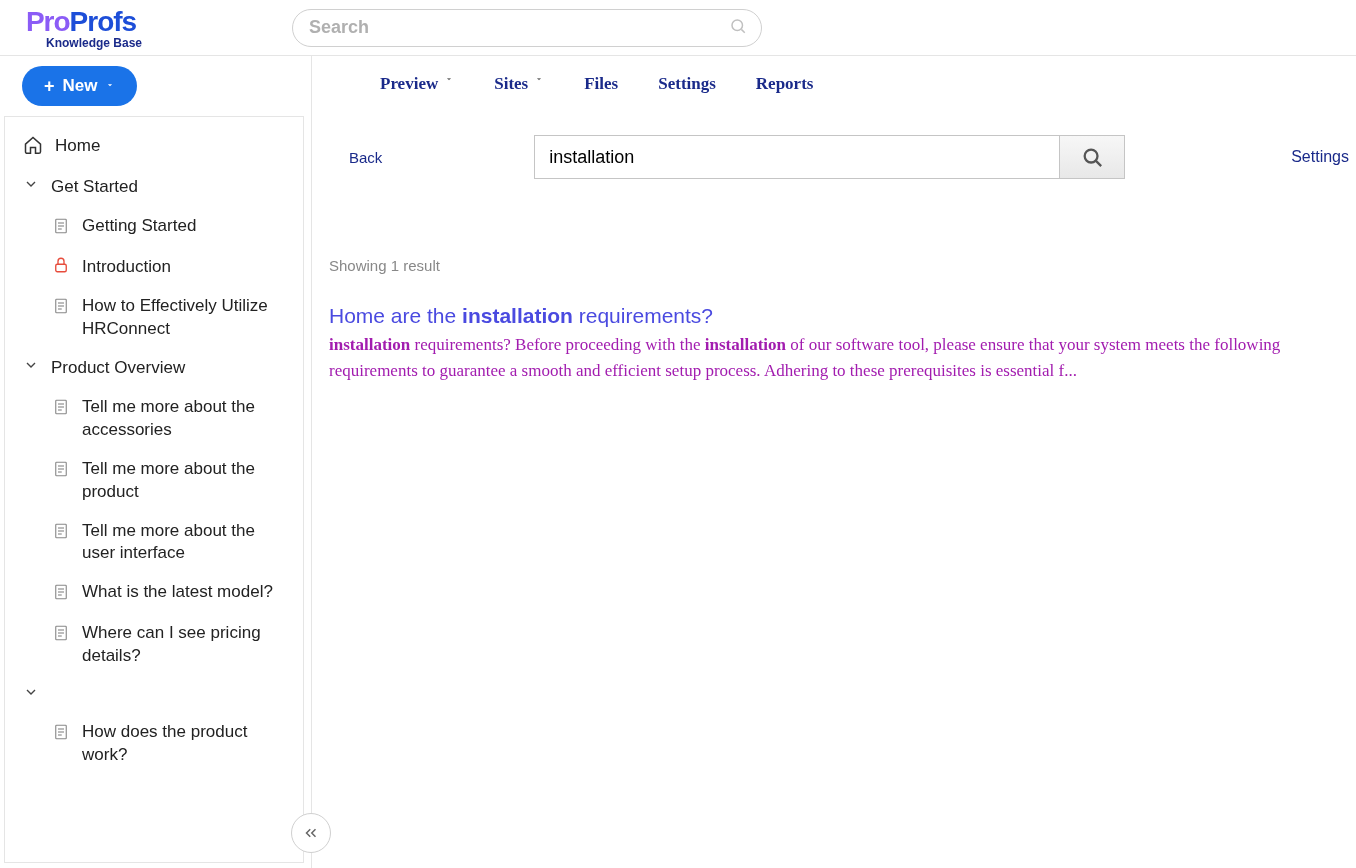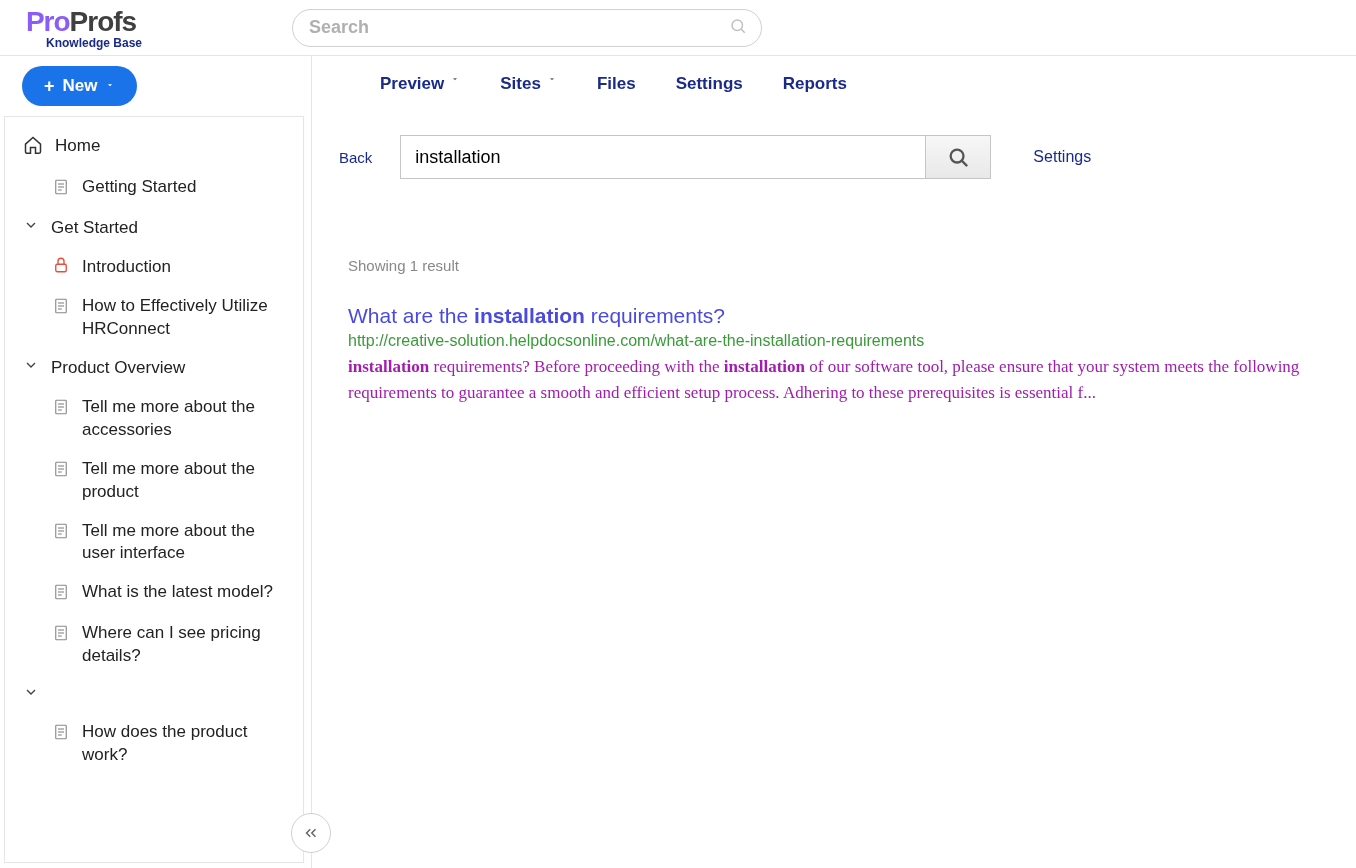--- a/index.html
+++ b/index.html
@@ -2,21 +2,21 @@
 <html><head>
 <meta charset="utf-8">
 <style>
 * { box-sizing: border-box; margin: 0; padding: 0; }
 body { font-family: Arial, Helvetica, sans-serif; font-size: 14px; color: #222; background: #fff; width: 1356px; height: 868px; overflow: hidden; }
 
 .topbar { height: 56px; border-bottom: 1px solid #e5e5e5; display: flex; align-items: center; padding: 0 20px; }
 .logo-block { display: flex; flex-direction: column; align-items: center; margin-right: 150px; }
 .logo-text { font-size: 28px; font-weight: 800; letter-spacing: -1px; }
 .logo-pro { color: #8b5cf6; }
-.logo-profs { color: #404040; }
+.logo-profs { color: #1d4ed8; }
 .logo-sub { font-size: 12px; font-weight: 700; color: #1a2a8a; margin-top: -2px; padding-left: 26px; }
 .top-search { width: 470px; height: 38px; border: 1px solid #d0d0d0; border-radius: 999px; padding: 0 40px 0 16px; font-size: 15px; color: #999; position: relative; display: flex; align-items: center; }
 .top-search input { border: none; outline: none; width: 100%; font-size: 18px; }
 .top-search input::placeholder { color: #b0b0b0; font-weight: 600; }
 .top-search .icon-search { position: absolute; right: 14px; color: #c0c0c0; }
 
 .main-wrap { display: flex; height: calc(100% - 56px); }
 
 .sidebar-col { width: 312px; border-right: 1px solid #e5e5e5; padding-top: 10px; position: relative; }
 .new-btn { margin: 0 0 10px 22px; background: #1a73e8; color: #fff; border-radius: 999px; height: 40px; padding: 0 22px; font-size: 17px; font-weight: 700; display: flex; align-items: center; gap: 8px; cursor: pointer; width: fit-content; }
@@ -35,31 +35,31 @@
 .tree-item.section { font-weight: 400; }
 .chevron-icon { display: inline-block; }
 .doc-icon { flex-shrink: 0; margin-top: 2px; }
 .lock-icon { flex-shrink: 0; }
 .home-icon { flex-shrink: 0; }
 
 .collapse-btn { position: absolute; right: -20px; bottom: 15px; width: 40px; height: 40px; border-radius: 50%; border: 1px solid #d0d0d0; background: #fff; display: flex; align-items: center; justify-content: center; color: #555; font-size: 18px; letter-spacing: -4px; cursor: pointer; }
 
 .content-col { flex: 1; padding: 0; }
 .tabnav { height: 56px; display: flex; align-items: center; padding-left: 68px; gap: 40px; }
-.tabnav-item { color: #1a2a8a; font-size: 17px; font-weight: 600; cursor: pointer; display: flex; align-items: flex-start; gap: 6px; }
+.tabnav-item { color: #1a2a8a; font-size: 17px; font-weight: 600; cursor: pointer; display: flex; align-items: flex-start; gap: 6px; font-family: Liberation Serif, serif; }
 .tabnav-item .chev { font-size: 11px; color: #666; }
 
-.search-row { display: flex; align-items: center; padding: 25px 0 8px 0; gap: 28px; margin-left: 335px; position: absolute; left: 4px; top: 110px; width: 1000px;}
+.search-row { display: flex; align-items: center; padding: 25px 0 8px 0; gap: 28px; margin-left: 335px; position: absolute; left: 14px; top: 110px; width: 1000px; justify-content: space-between;}
 .back-link { color: #1a2a8a; font-size: 15px; cursor: pointer; }
 .search-box { display: flex; height: 44px; }
 .search-box input { width: 525px; border: 1px solid #c5c5c5; border-right: none; padding: 0 14px; font-size: 18px; outline: none; }
 .search-btn { width: 66px; border: 1px solid #c5c5c5; background: linear-gradient(#f7f7f7,#e8e8e8); display: flex; align-items: center; justify-content: center; cursor: pointer; }
 .advanced-link { color: #1a2a8a; font-size: 16px; cursor: pointer; margin-left: 14px; }
 
-.results { margin-left: 36px; margin-top: 145px; max-width: 960px; }
+.results { margin-left: 17px; margin-top: 145px; max-width: 960px; }
 .results-count { color: #888; font-size: 15px; margin-bottom: 30px; }
 .result-title { font-size: 21px; margin-bottom: 4px; }
 .result-title a { color: #4a4ae0; text-decoration: none; }
 .result-title .hl { font-weight: 700; }
 .result-url { color: #3a9a3a; font-size: 16px; margin-bottom: 4px; word-break: break-all; }
 .result-snippet { font-size: 17px; color: #a21caf; line-height: 1.5; font-family: Liberation Serif, serif; }
 .result-snippet .hl { font-weight: 700; }
 </style>
 </head>
 <body>
@@ -94,34 +94,34 @@
           </svg>
       </span>
     </div>
     <div class="tree" id="tree">
         <div class="tree-item">
           <span class="home-icon"><svg width="20" height="20" viewBox="0 0 24 24" fill="none" stroke="#333" stroke-width="1.8">
               <path d="M3 11l9-8 9 8v9a2 2 0 01-2 2h-4v-7h-6v7H5a2 2 0 01-2-2z"></path>
             </svg></span>
           <span class="label">Home</span>
         </div>
-        <div class="tree-item level-1">
-          <span class="doc-icon"><svg width="18" height="18" viewBox="0 0 24 24" fill="none" stroke="#888" stroke-width="1.5">
-              <rect x="5" y="3" width="14" height="18" rx="1"></rect>
-              <line x1="8" y1="8" x2="16" y2="8"></line>
-              <line x1="8" y1="12" x2="16" y2="12"></line>
-              <line x1="8" y1="16" x2="13" y2="16"></line>
-            </svg></span>
-          <span class="label">Getting Started</span>
-        </div>
         <div class="tree-item section">
           <span class="chevron-icon"><svg width="16" height="16" viewBox="0 0 24 24" fill="none" stroke="#444" stroke-width="2">
               <polyline points="6 9 12 15 18 9"></polyline>
             </svg></span>
           <span class="label">Get Started</span>
+        </div>
+        <div class="tree-item level-1">
+          <span class="doc-icon"><svg width="18" height="18" viewBox="0 0 24 24" fill="none" stroke="#888" stroke-width="1.5">
+              <rect x="5" y="3" width="14" height="18" rx="1"></rect>
+              <line x1="8" y1="8" x2="16" y2="8"></line>
+              <line x1="8" y1="12" x2="16" y2="12"></line>
+              <line x1="8" y1="16" x2="13" y2="16"></line>
+            </svg></span>
+          <span class="label">Getting Started</span>
         </div>
         <div class="tree-item level-1">
           <span class="lock-icon"><svg width="18" height="18" viewBox="0 0 24 24" fill="none" stroke="#e74c3c" stroke-width="1.8">
               <rect x="5" y="11" width="14" height="10" rx="2"></rect>
               <path d="M8 11V7a4 4 0 018 0v4"></path>
             </svg></span>
           <span class="label">Introduction</span>
         </div>
         <div class="tree-item level-2">
           <span class="doc-icon"><svg width="18" height="18" viewBox="0 0 24 24" fill="none" stroke="#888" stroke-width="1.5">
@@ -228,24 +228,23 @@
         </div>
         <div class="tabnav-item">
           <span>Reports</span>
         </div>
       </div>
 
     <div class="results">
       <div class="results-count">Showing 1 result</div>
       <div class="result-title">
         <a href="#">
-          <span>What are the </span><span class="hl">installation</span><span> requirements?</span>
+          <span>Home are the </span><span class="hl">installation</span><span> requirements?</span>
         </a>
       </div>
-      <div class="result-url">http://creative-solution.helpdocsonline.com/what-are-the-installation-requirements</div>
       <div class="result-snippet">
         <span class="hl">installation</span><span> requirements? Before proceeding with the </span><span class="hl">installation</span><span> of our software tool, please ensure that your system meets the following requirements to guarantee a smooth and efficient setup process. Adhering to these prerequisites is essential f...</span>
       </div>
     </div>
   </div>
 </div>
 
 <div class="search-row">
   <span class="back-link">Back</span>
   <div class="search-box">

